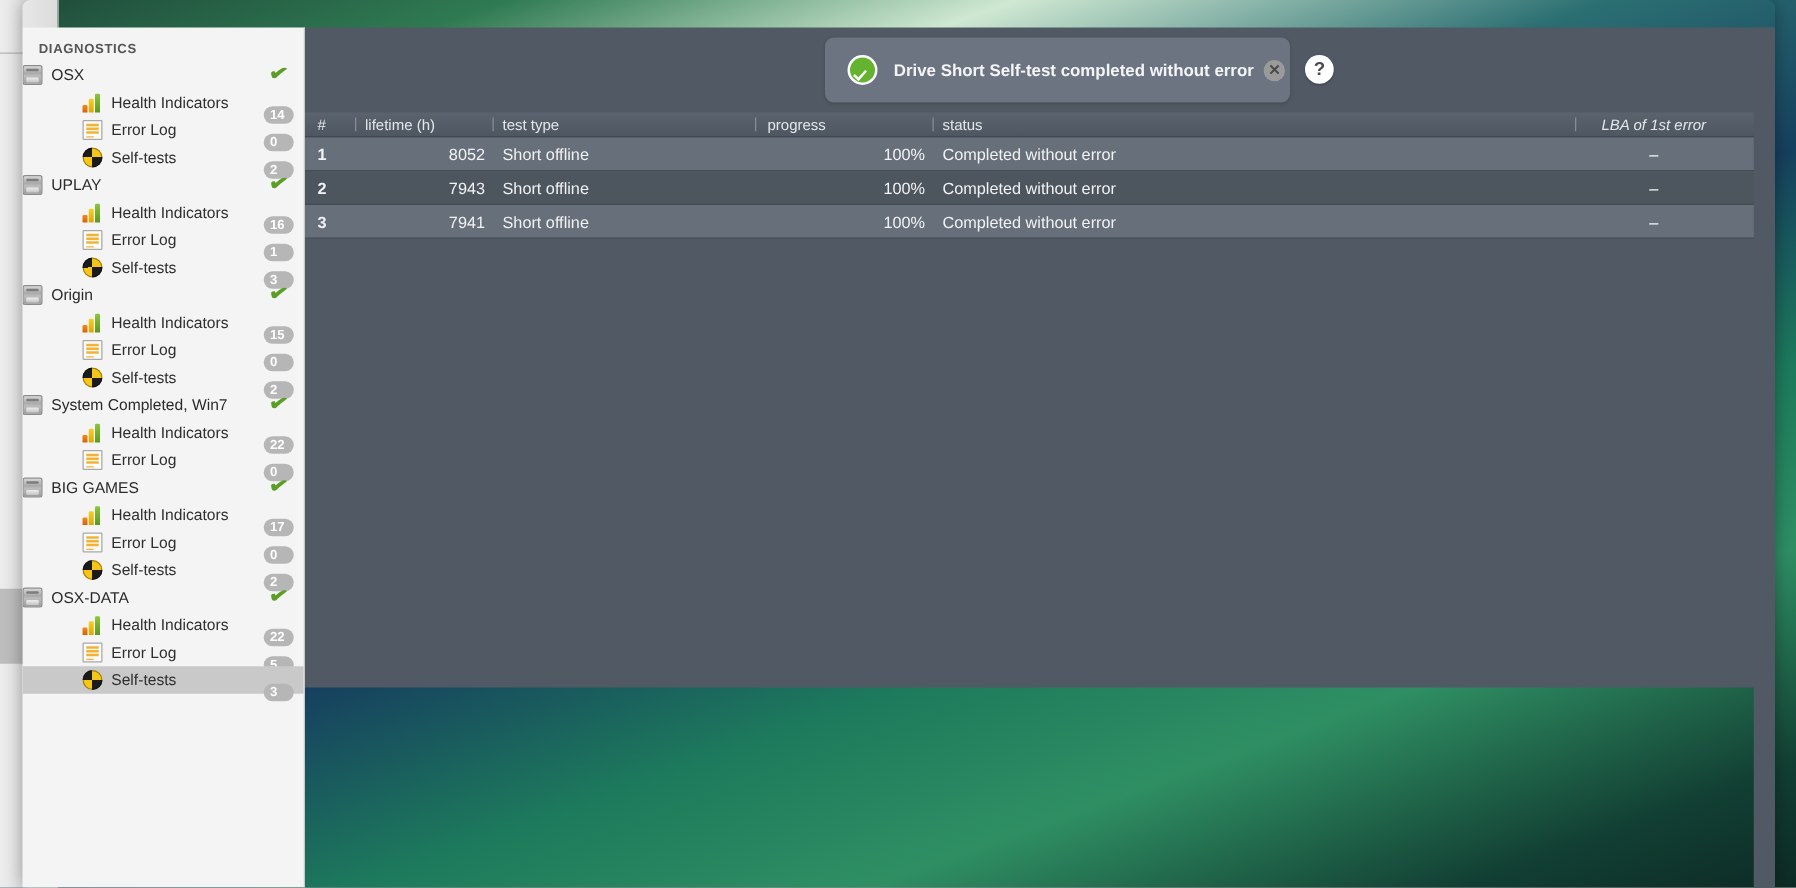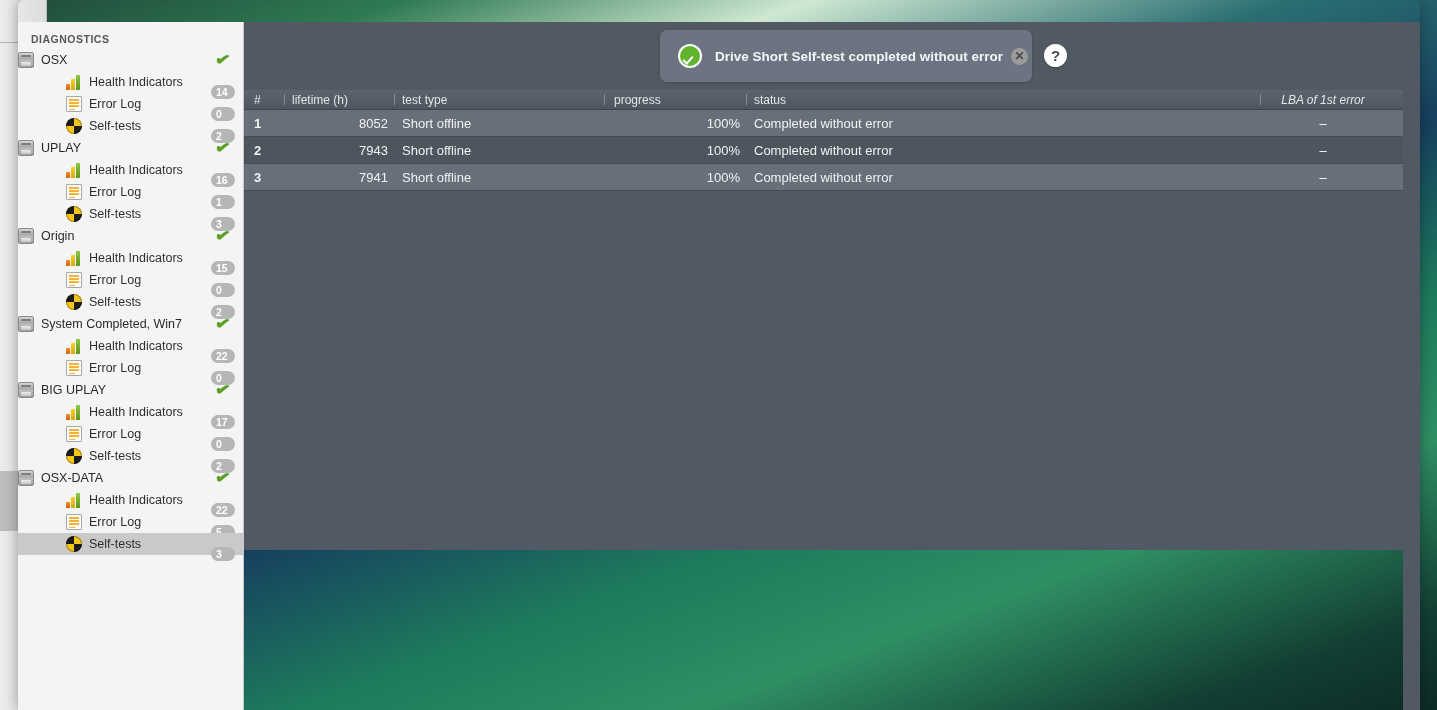--- a/index.html
+++ b/index.html
@@ -517,21 +517,21 @@
             <i></i>
             <i></i>
             <i></i>
             <i></i>
           </span>
           <span class="s-label">Error Log</span>
           <span class="s-badge">0</span>
         </div>
         <div class="s-row s-drive">
           <span class="icon ic-hdd"></span>
-          <span class="s-label">BIG UPLAY</span>
+          <span class="s-label">BIG GAMES</span>
           <span class="s-check">✔</span>
         </div>
         <div class="s-row s-child">
           <span class="icon ic-bars">
             <i></i>
             <i></i>
             <i></i>
           </span>
           <span class="s-label">Health Indicators</span>
           <span class="s-badge">17</span>

